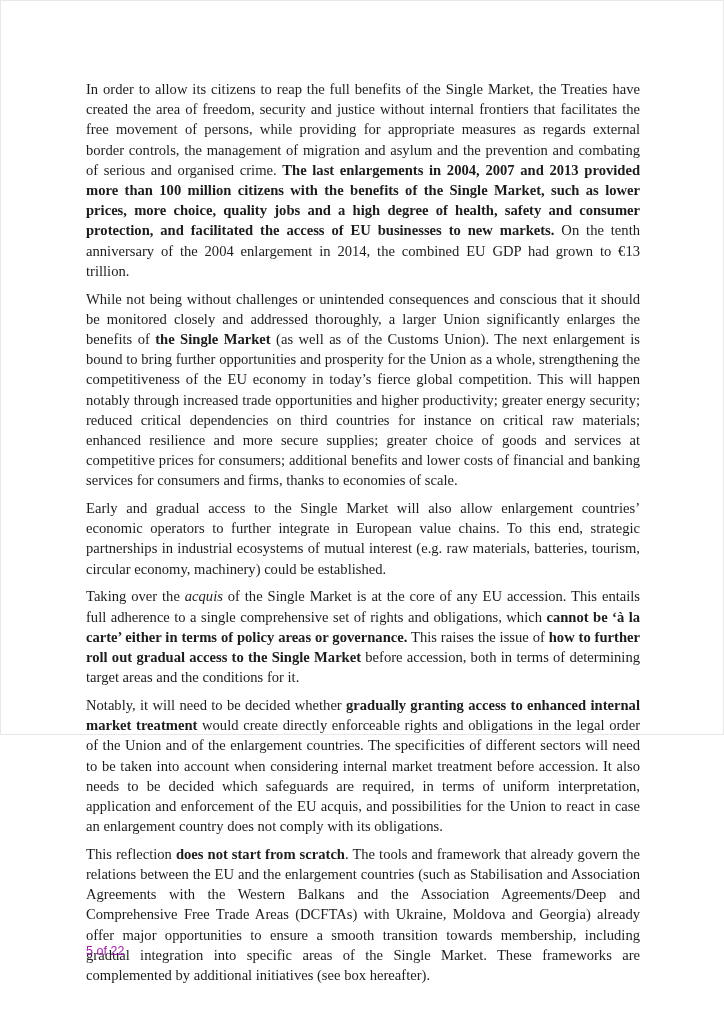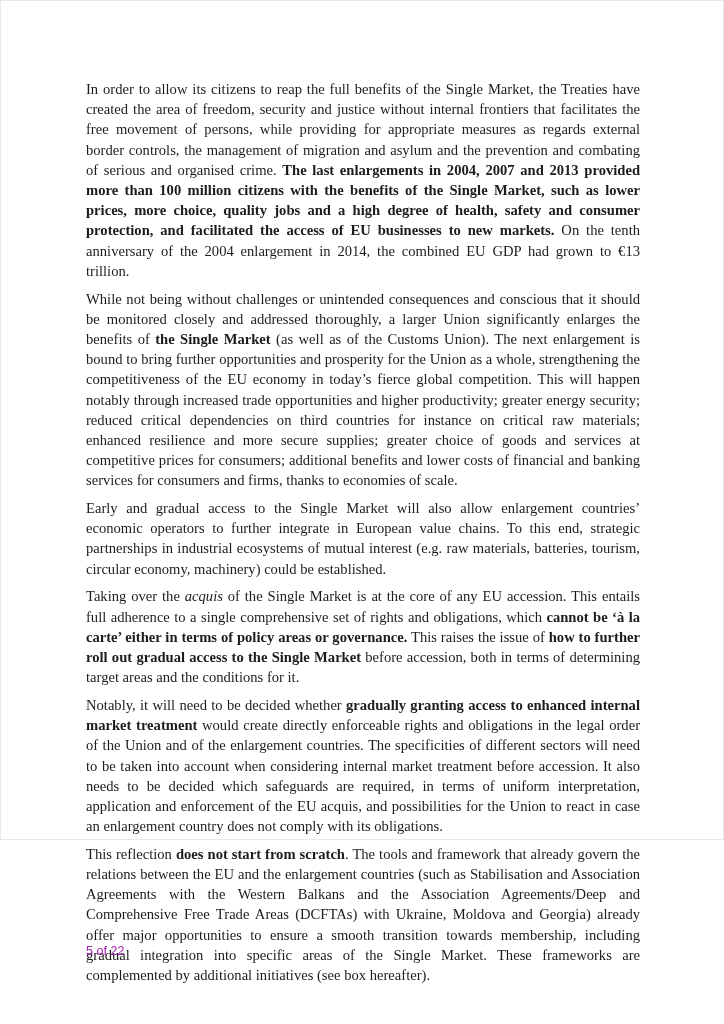--- a/index.html
+++ b/index.html
@@ -11,21 +11,21 @@
     width: 724px;
     height: 1024px;
     font-family: "Liberation Serif", "DejaVu Serif", serif;
     color: #1a1a1a;
     overflow: hidden;
   }
 
   .page {
     position: relative;
     width: 724px;
-    height: 840px;
+    height: 735px;
     background: #ffffff;
     box-sizing: border-box;
     border: 1px solid #e8e8e8;
   }
 
   .content {
     position: absolute;
     left: 85px;
     top: 78px;
     width: 554px;

